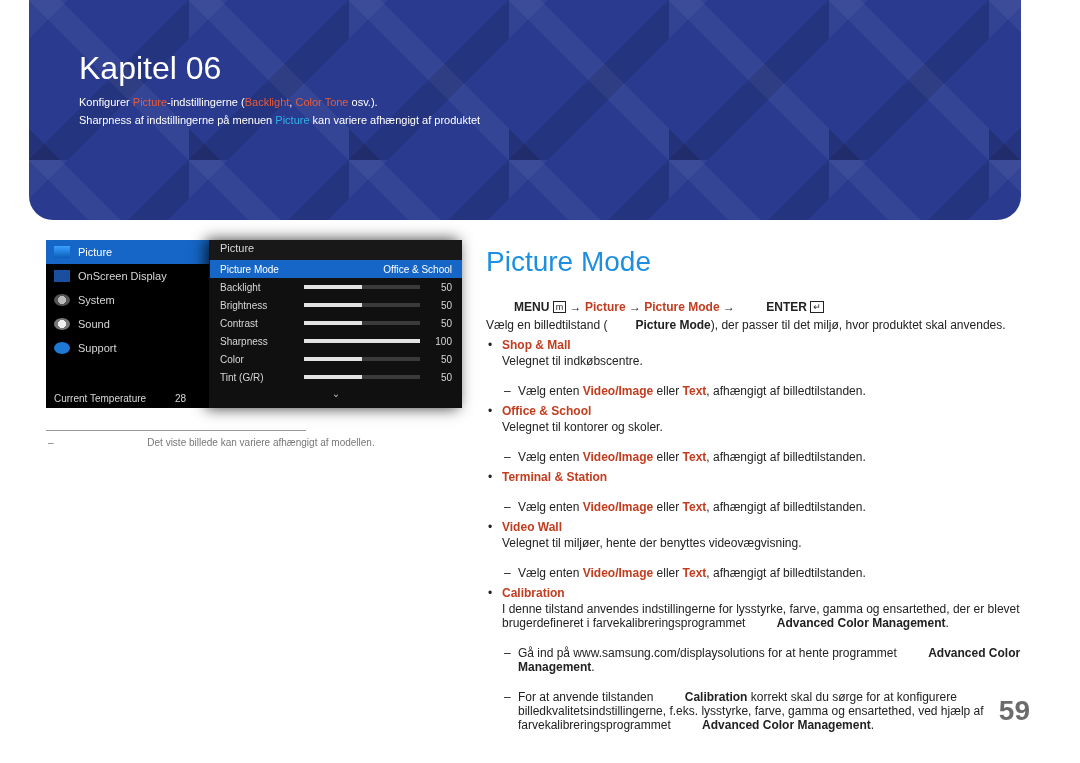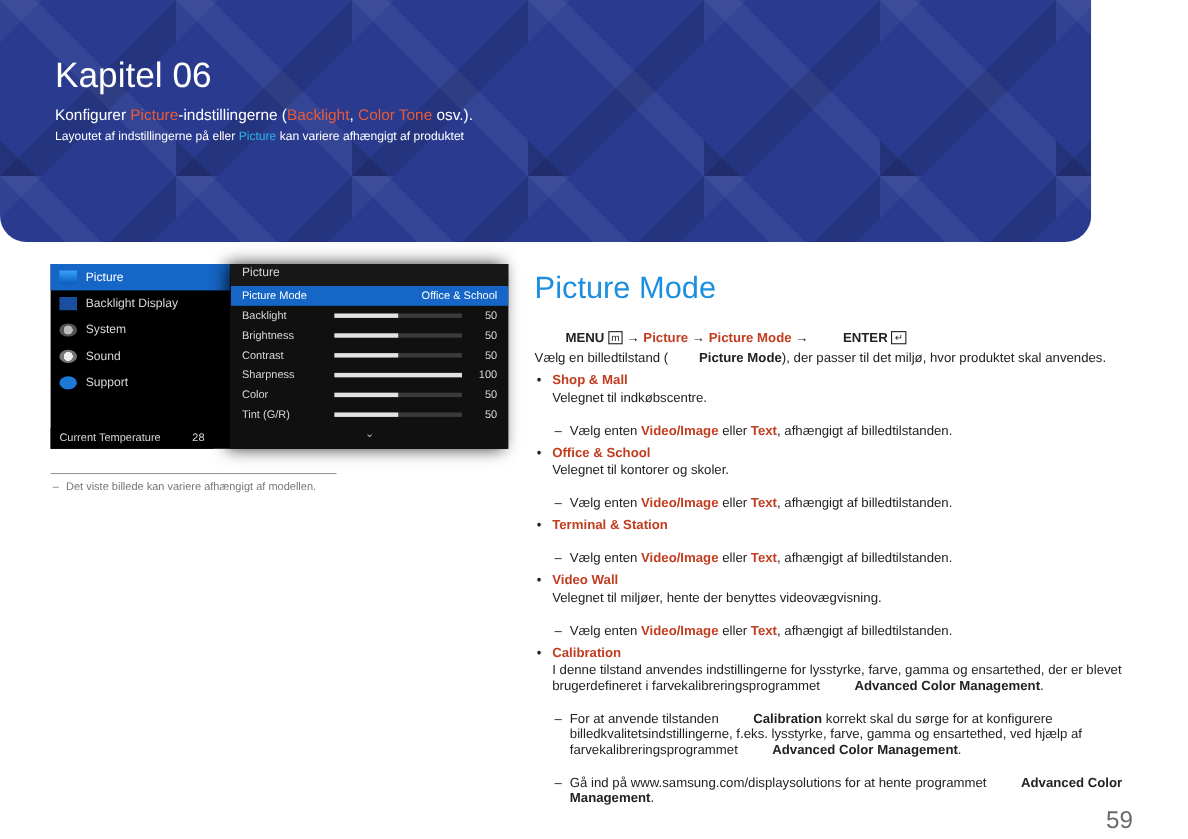--- a/index.html
+++ b/index.html
@@ -16,27 +16,28 @@
     width: 992px;
     height: 220px;
     background: #2a3b8f;
     background-image:
       linear-gradient(135deg, rgba(255,255,255,0.04) 0 12%, transparent 12% 50%, rgba(0,0,0,0.12) 50% 62%, transparent 62%),
       linear-gradient(45deg, rgba(0,0,0,0.15) 0 10%, transparent 10% 50%, rgba(255,255,255,0.05) 50% 60%, transparent 60%);
     background-size: 160px 160px;
     border-radius: 0 0 24px 24px;
     color: #fff;
     padding: 48px 50px 0 50px;
+    margin-left: 29px;
   }
   .hero h1 {
     font-weight: 400;
     font-size: 32px;
     line-height: 1.25;
   }
-  .hero .intro1 { margin-top: 8px; font-size: 14px; }
+  .hero .intro1 { margin-top: 8px; font-size: 11px; }
   .hero .intro2 { margin-top: 6px; font-size: 11px; }
   .hero .hl-red { color: #e75b3a; }
   .hero .hl-blue { color: #2db3e6; }
 
   .content {
     position: relative;
     padding: 20px 46px 0 46px;
   }
 
   
@@ -99,21 +100,21 @@
     flex:1; height:4px; background:#3a3a3a; position:relative;
   }
   .osd .panel-row .bar > i {
     position:absolute; left:0; top:0; bottom:0; background:#e2e2e2;
   }
   .osd .panel-row .val { width:24px; text-align:right; font-size:10px; }
   .osd .panel-row .selval { margin-left:auto; font-size:10px; }
   .osd .panel-foot { text-align:center; font-size:10px; padding-top:2px; color:#bbb; }
 
   .osd-divider { border:none; border-top:1px solid #999; margin:22px 0 6px 0; width:260px; }
-  .osd-note { font-size:10px; color:#777; position:relative; padding-left:14px; }
+  .osd-note { font-size:10px; color:#777; position:relative; padding-left:14px;text-align:center; }
   .osd-note::before { content:"–"; position:absolute; left:2px; }
 
   
   .article {
     margin-left: 440px;
     padding-top: 6px;
     font-size: 12px;
     color:#222;
   }
   .article h2 {
@@ -134,51 +135,51 @@
   .article > ul > li { position:relative; padding-left:16px; margin-top:6px; }
   .article > ul > li::before { content:"•"; position:absolute; left:2px; top:0; }
   .article > ul > li > .opt { color:#c23d1f; font-weight:bold; }
   .article .sub { display:block; padding-left:0; margin-top:2px; }
   .article .dash { position:relative; padding-left:16px; margin-top:16px; display:block; }
   .article .dash::before { content:"–"; position:absolute; left:2px; }
   .article .kw { color:#c23d1f; font-weight:bold; }
   .article b { font-weight:bold;padding-left:28px; }
 
   .pagenum {
-    position:absolute; right:50px; bottom:4px;
-    font-size:22px; color:#6b6b6b;
+    position:absolute; right:50px; bottom:36px;
+    font-size:28px; color:#6b6b6b;font-weight:bold;
   }
 </style>
 </head>
 <body>
 
 <div class="hero">
   <h1>
     <span>Kapitel 06</span><br>
   </h1>
   <p class="intro1">
     <span>Konfigurer </span><span class="hl-red">Picture</span><span>-indstillingerne (</span><span class="hl-red">Backlight</span><span>, </span><span class="hl-red">Color Tone</span><span> osv.).</span>
   </p>
   <p class="intro2">
-    <span>Layoutet af indstillingerne på eller </span><span class="hl-blue">Picture</span><span> kan variere afhængigt af produktet</span>
+    <span>Sharpness af indstillingerne på menuen </span><span class="hl-blue">Picture</span><span> kan variere afhængigt af produktet</span>
   </p>
 </div>
 
 <div class="content">
 
   <div class="osdwrap">
     <div class="osd">
       <div class="sidebar">
         <div class="side-item active">
           <span class="icon pic"></span>
           <span>Picture</span>
         </div>
         <div class="side-item">
           <span class="icon osdisp"></span>
-          <span>Backlight Display</span>
+          <span>OnScreen Display</span>
         </div>
         <div class="side-item">
           <span class="icon sys"></span>
           <span>System</span>
         </div>
         <div class="side-item">
           <span class="icon snd"></span>
           <span>Sound</span>
         </div>
         <div class="side-item">
@@ -292,23 +293,23 @@
         <span class="dash">
           <span>Vælg enten </span><span class="kw">Video/Image</span><span> eller </span><span class="kw">Text</span><span>, afhængigt af billedtilstanden.</span>
         </span>
       </li>
       <li>
         <span class="opt">Calibration</span>
         <span class="sub">
           <span>I denne tilstand anvendes indstillingerne for lysstyrke, farve, gamma og ensartethed, der er blevet brugerdefineret i farvekalibreringsprogrammet </span><b>Advanced Color Management</b><span>.</span>
         </span>
         <span class="dash">
+          <span>Gå ind på www.samsung.com/displaysolutions for at hente programmet </span><b>Advanced Color Management</b><span>.</span>
+        </span>
+        <span class="dash">
           <span>For at anvende tilstanden </span><b>Calibration</b><span> korrekt skal du sørge for at konfigurere billedkvalitetsindstillingerne, f.eks. lysstyrke, farve, gamma og ensartethed, ved hjælp af farvekalibreringsprogrammet </span><b>Advanced Color Management</b><span>.</span>
-        </span>
-        <span class="dash">
-          <span>Gå ind på www.samsung.com/displaysolutions for at hente programmet </span><b>Advanced Color Management</b><span>.</span>
         </span>
       </li>
     </ul>
   </div>
 </div>
 
 <div class="pagenum">59</div>
 
 </body></html>

